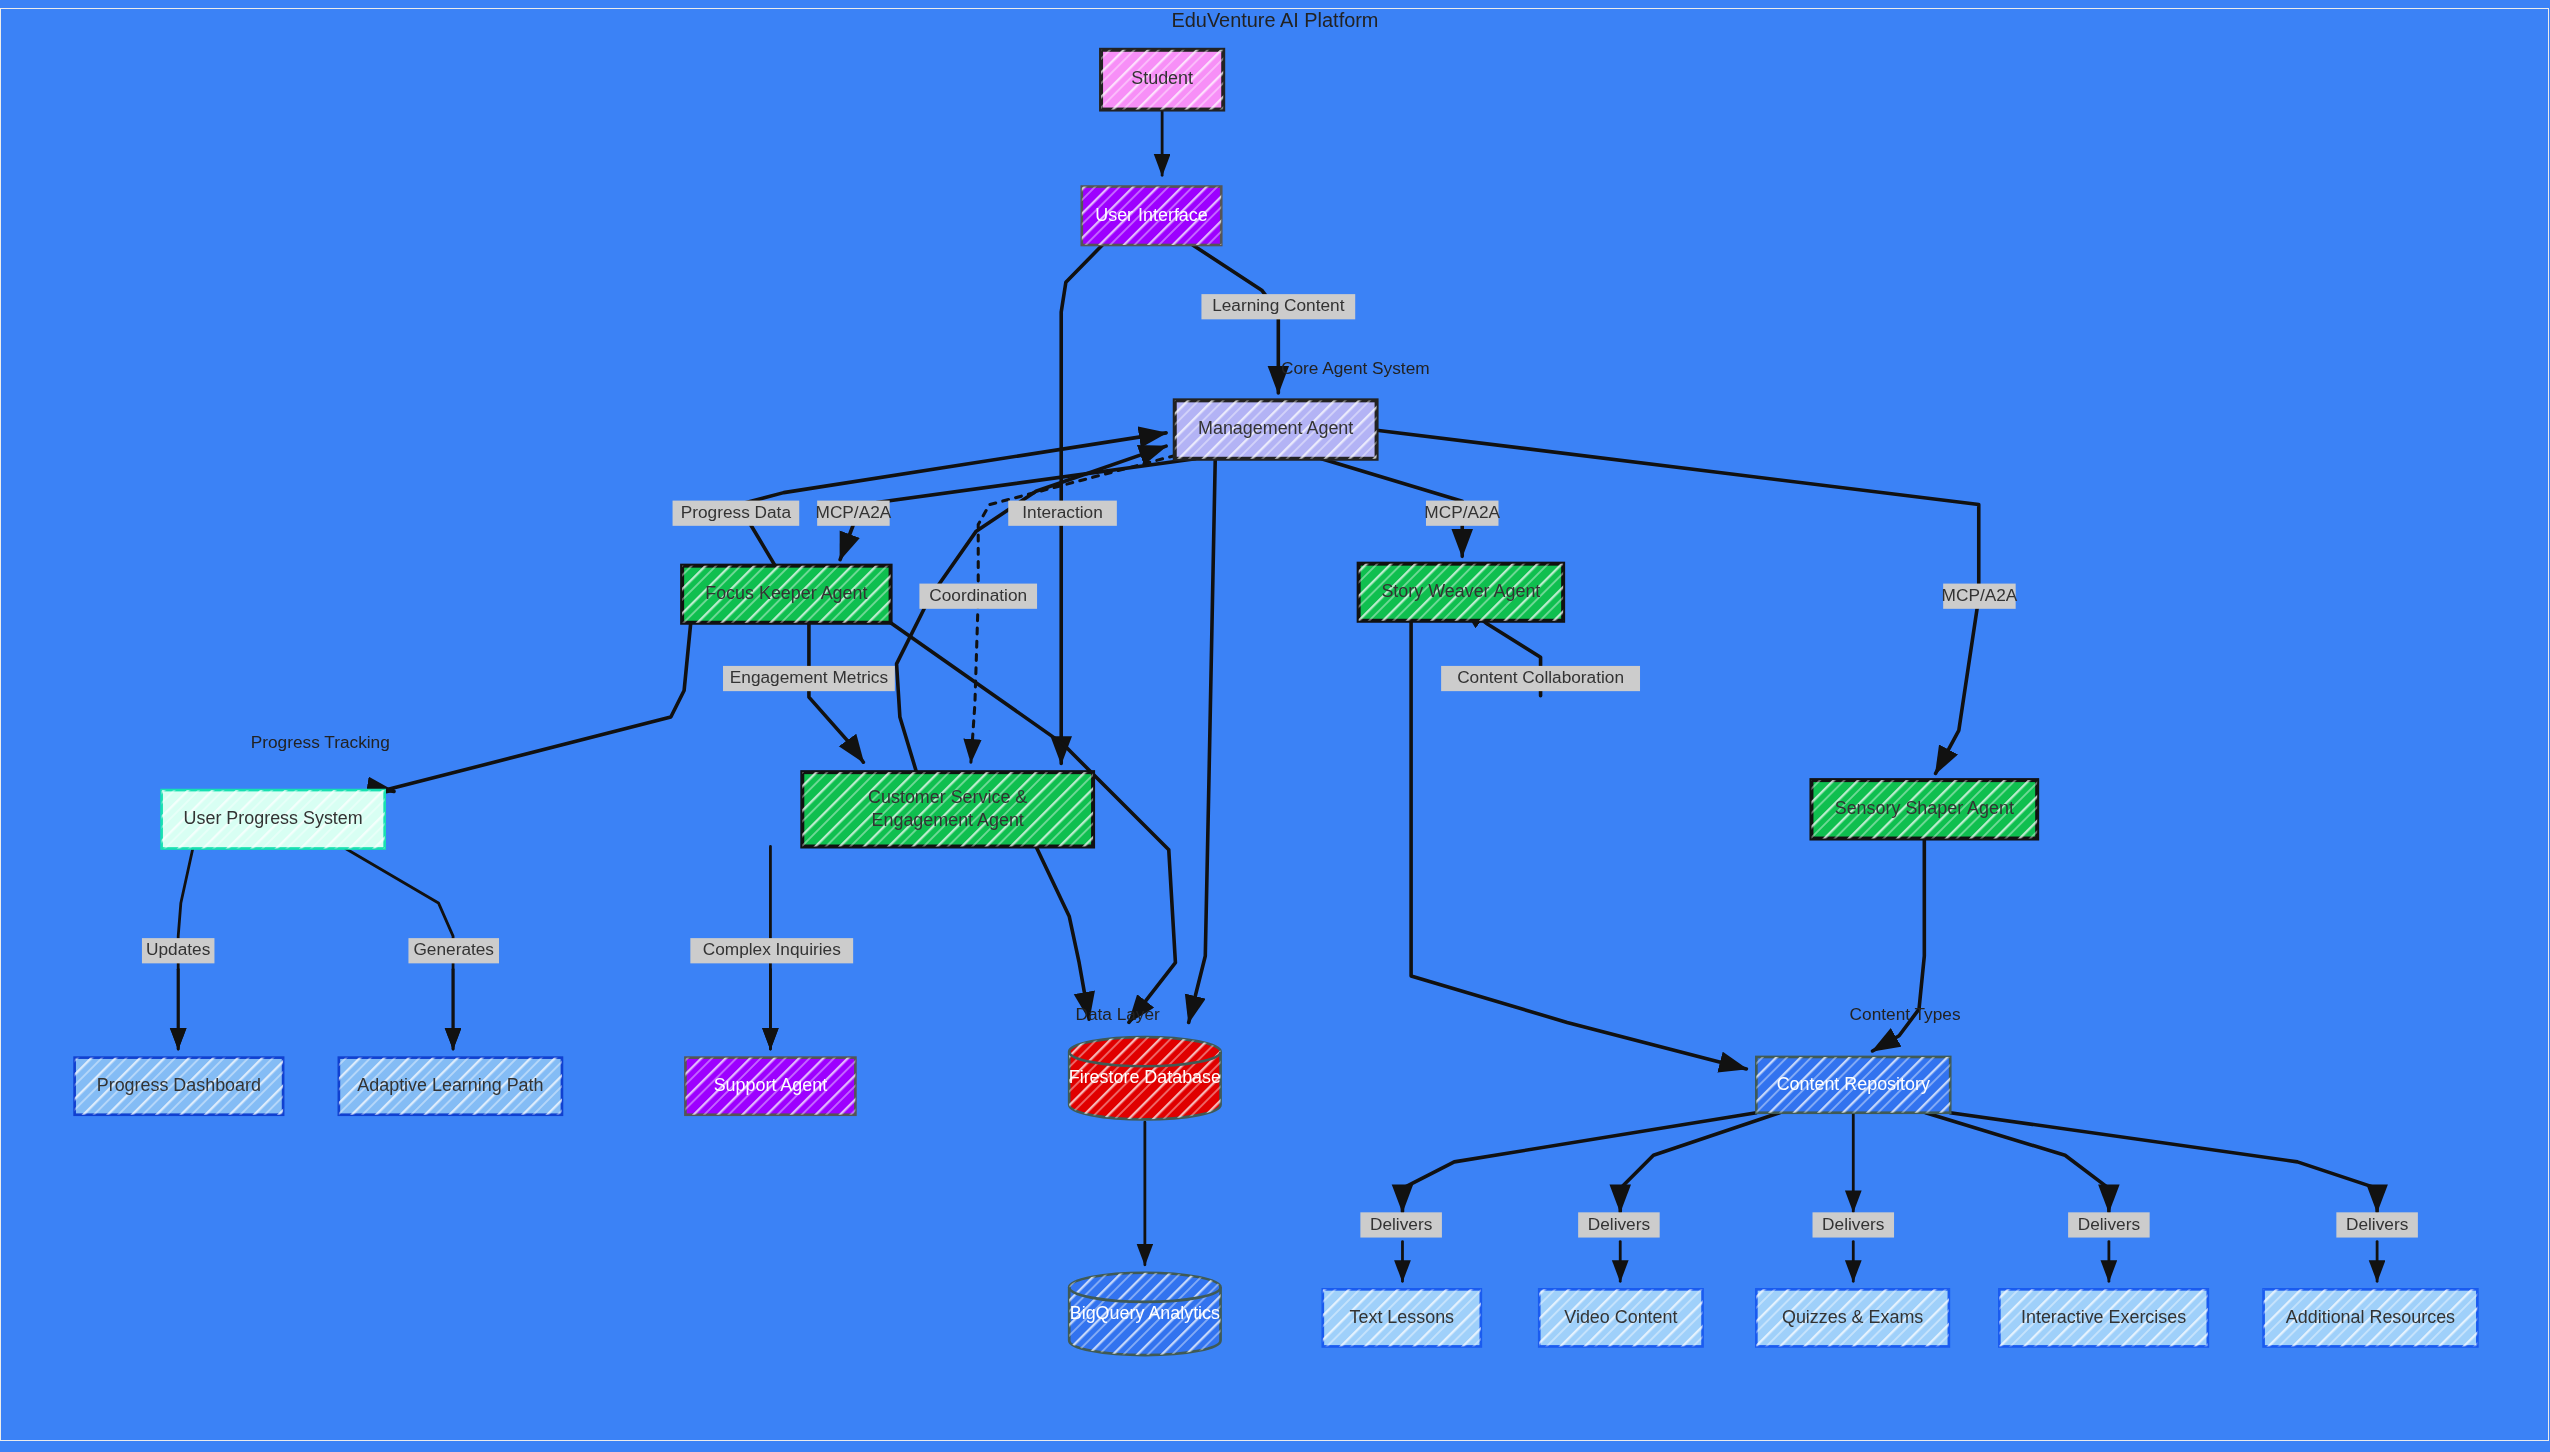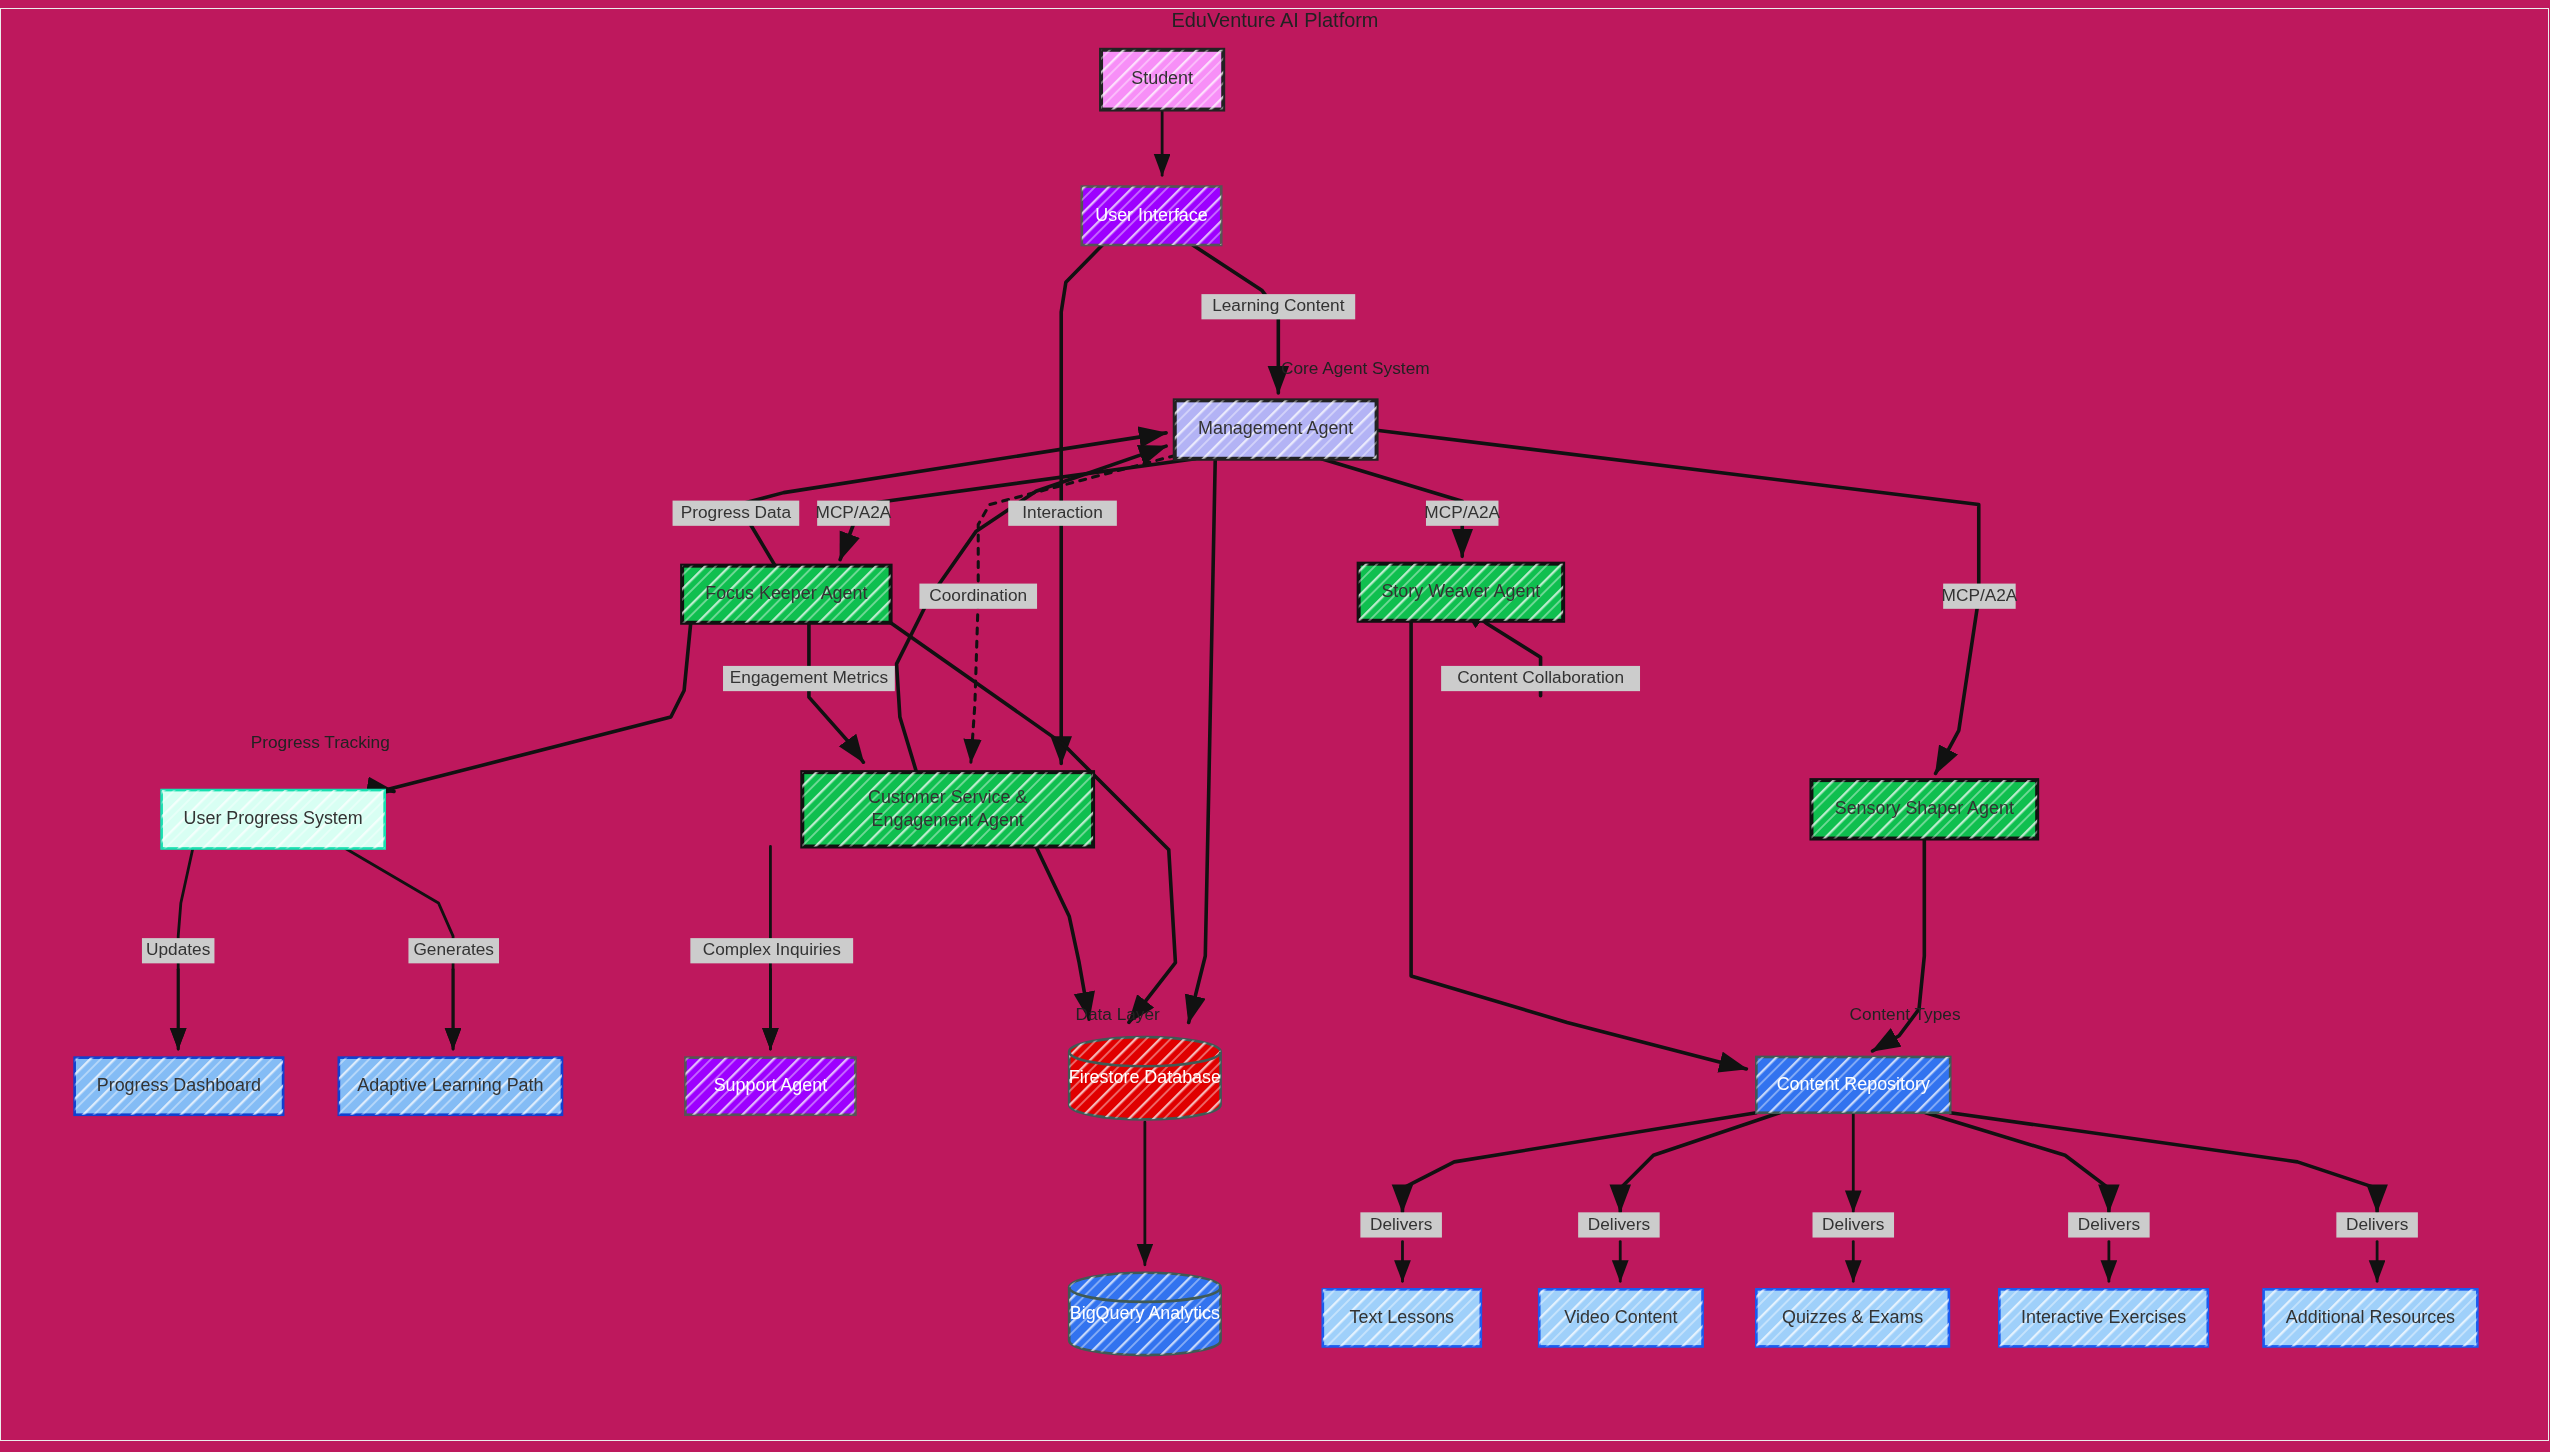--- a/index.html
+++ b/index.html
@@ -1,17 +1,17 @@
 <!DOCTYPE html>
 <html style="font-size:10.6px"><head>
 <meta charset="utf-8">
 <style>
   html,body{margin:0;padding:0;background:#ffffff;}
   body{width:2550px;height:1452px;font-family:"Liberation Sans",sans-serif;overflow:hidden;}
-  #stage{position:relative;width:2550px;height:1452px;background:#be185d;}
+  #stage{position:relative;width:2550px;height:1452px;background:#3b82f6;}
   #frame{position:absolute;left:0;top:8px;width:2549px;height:1433px;border:0.7px solid #ececec;box-sizing:border-box;}
   svg{position:absolute;left:0;top:0;width:2550px;height:1452px;}
   .ttl{font-size:30px;fill:#222222;text-anchor:middle;dominant-baseline:middle;}
   .nlab{font-size:27px;text-anchor:middle;dominant-baseline:middle;}
   .nlab.dark{fill:#333333;}
   .nlab.white{fill:#ffffff;}
   .elab{font-size:26px;fill:#333333;text-anchor:middle;dominant-baseline:middle;}
   .elabplain{font-size:26px;fill:#222222;text-anchor:middle;dominant-baseline:middle;}
   .ebox{fill:#cccccc;}
   .edge{fill:none;stroke:#111111;stroke-width:4.2;stroke-linecap:round;stroke-linejoin:round;}

